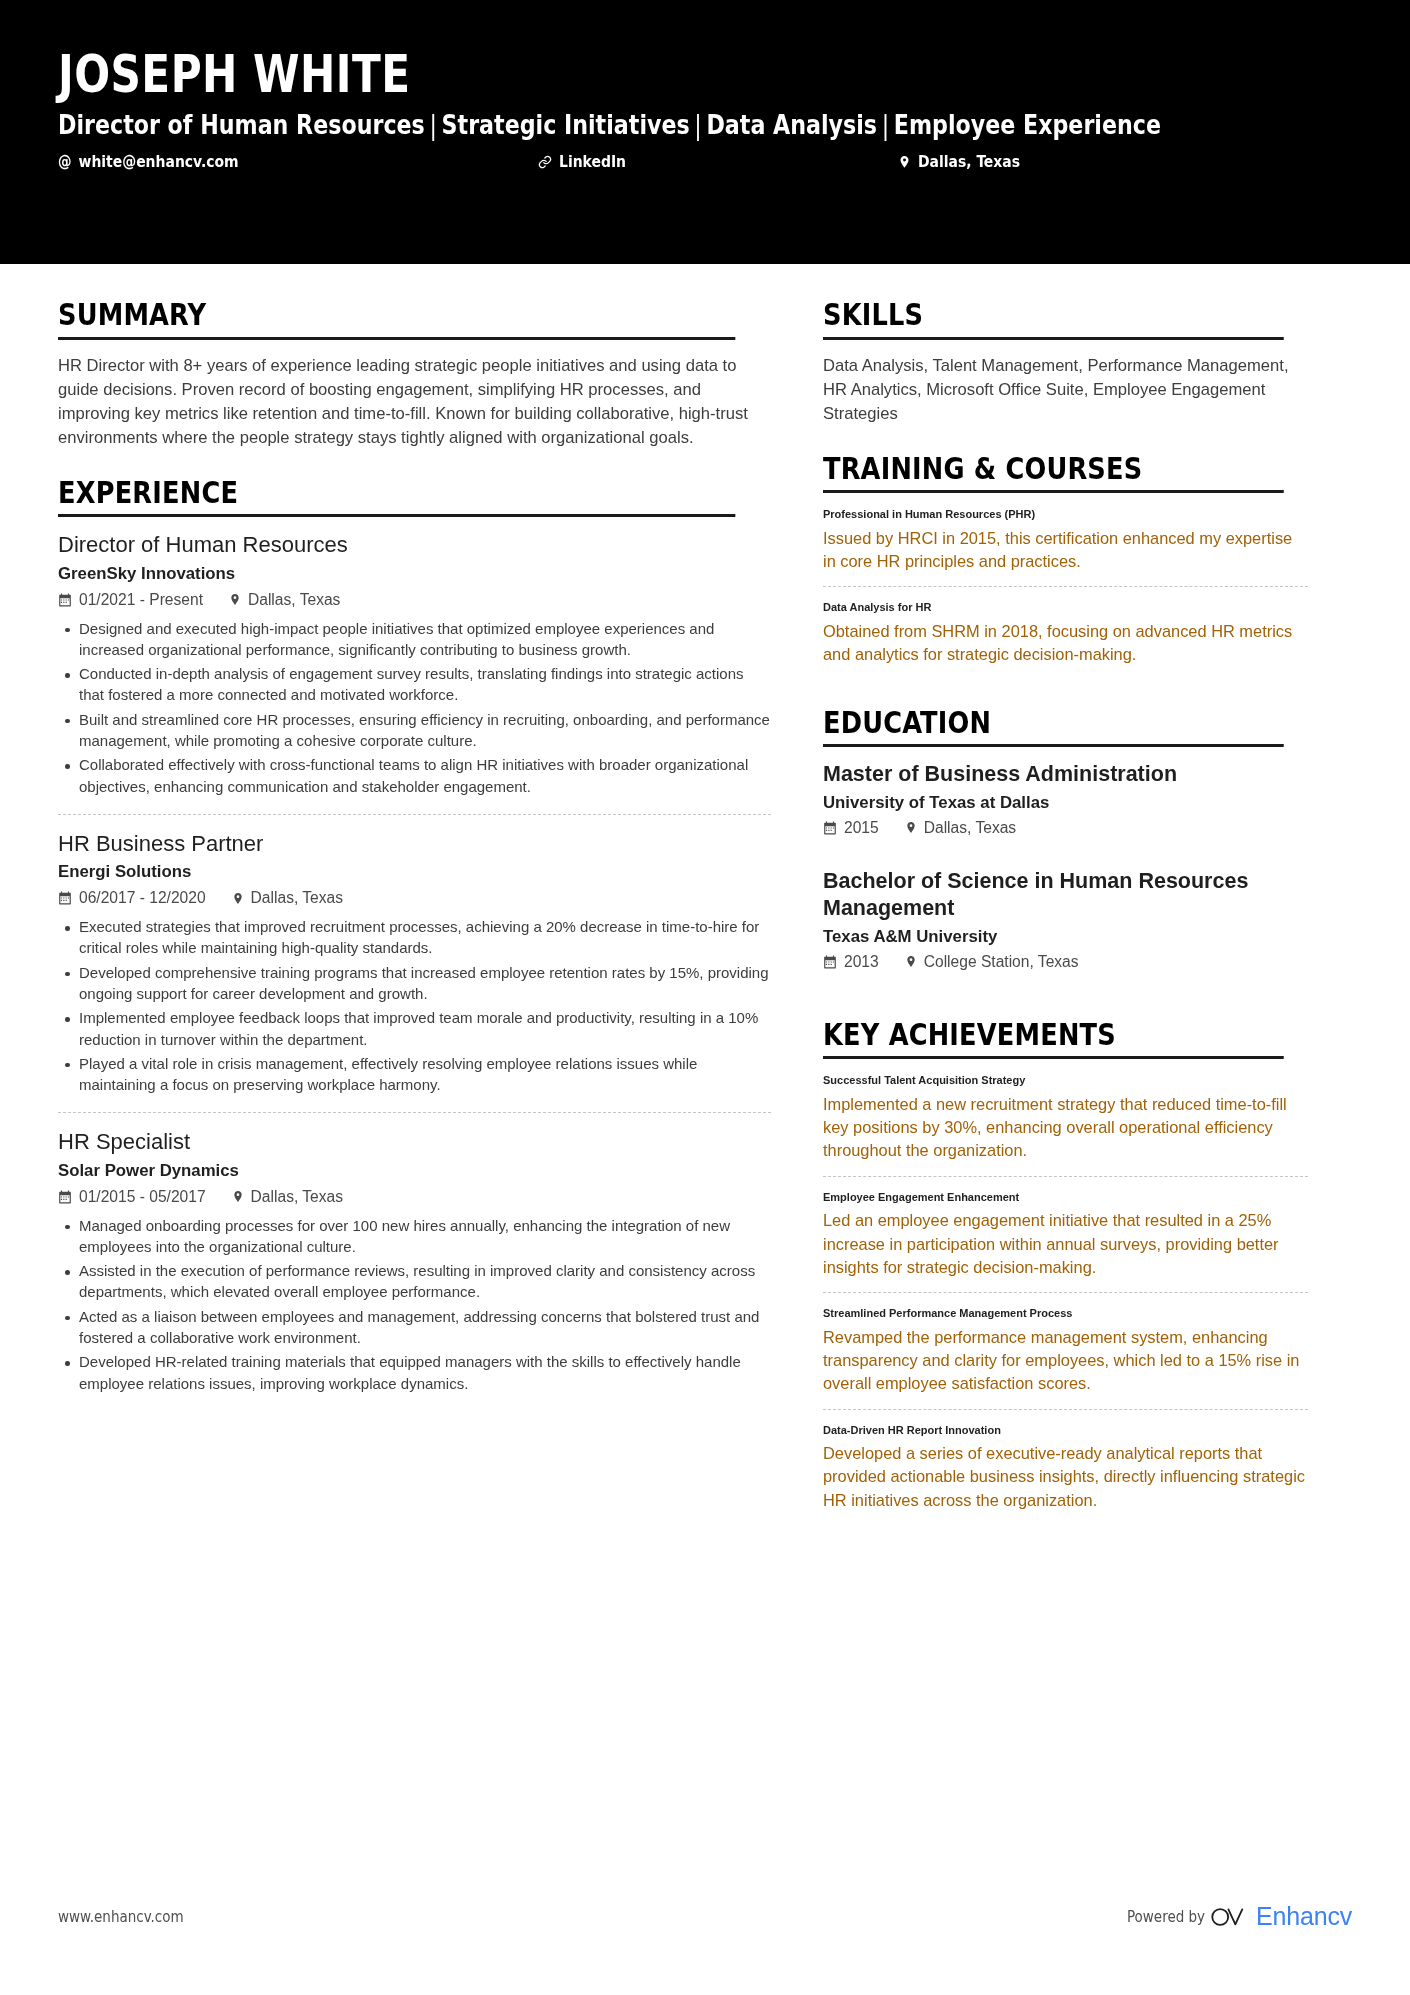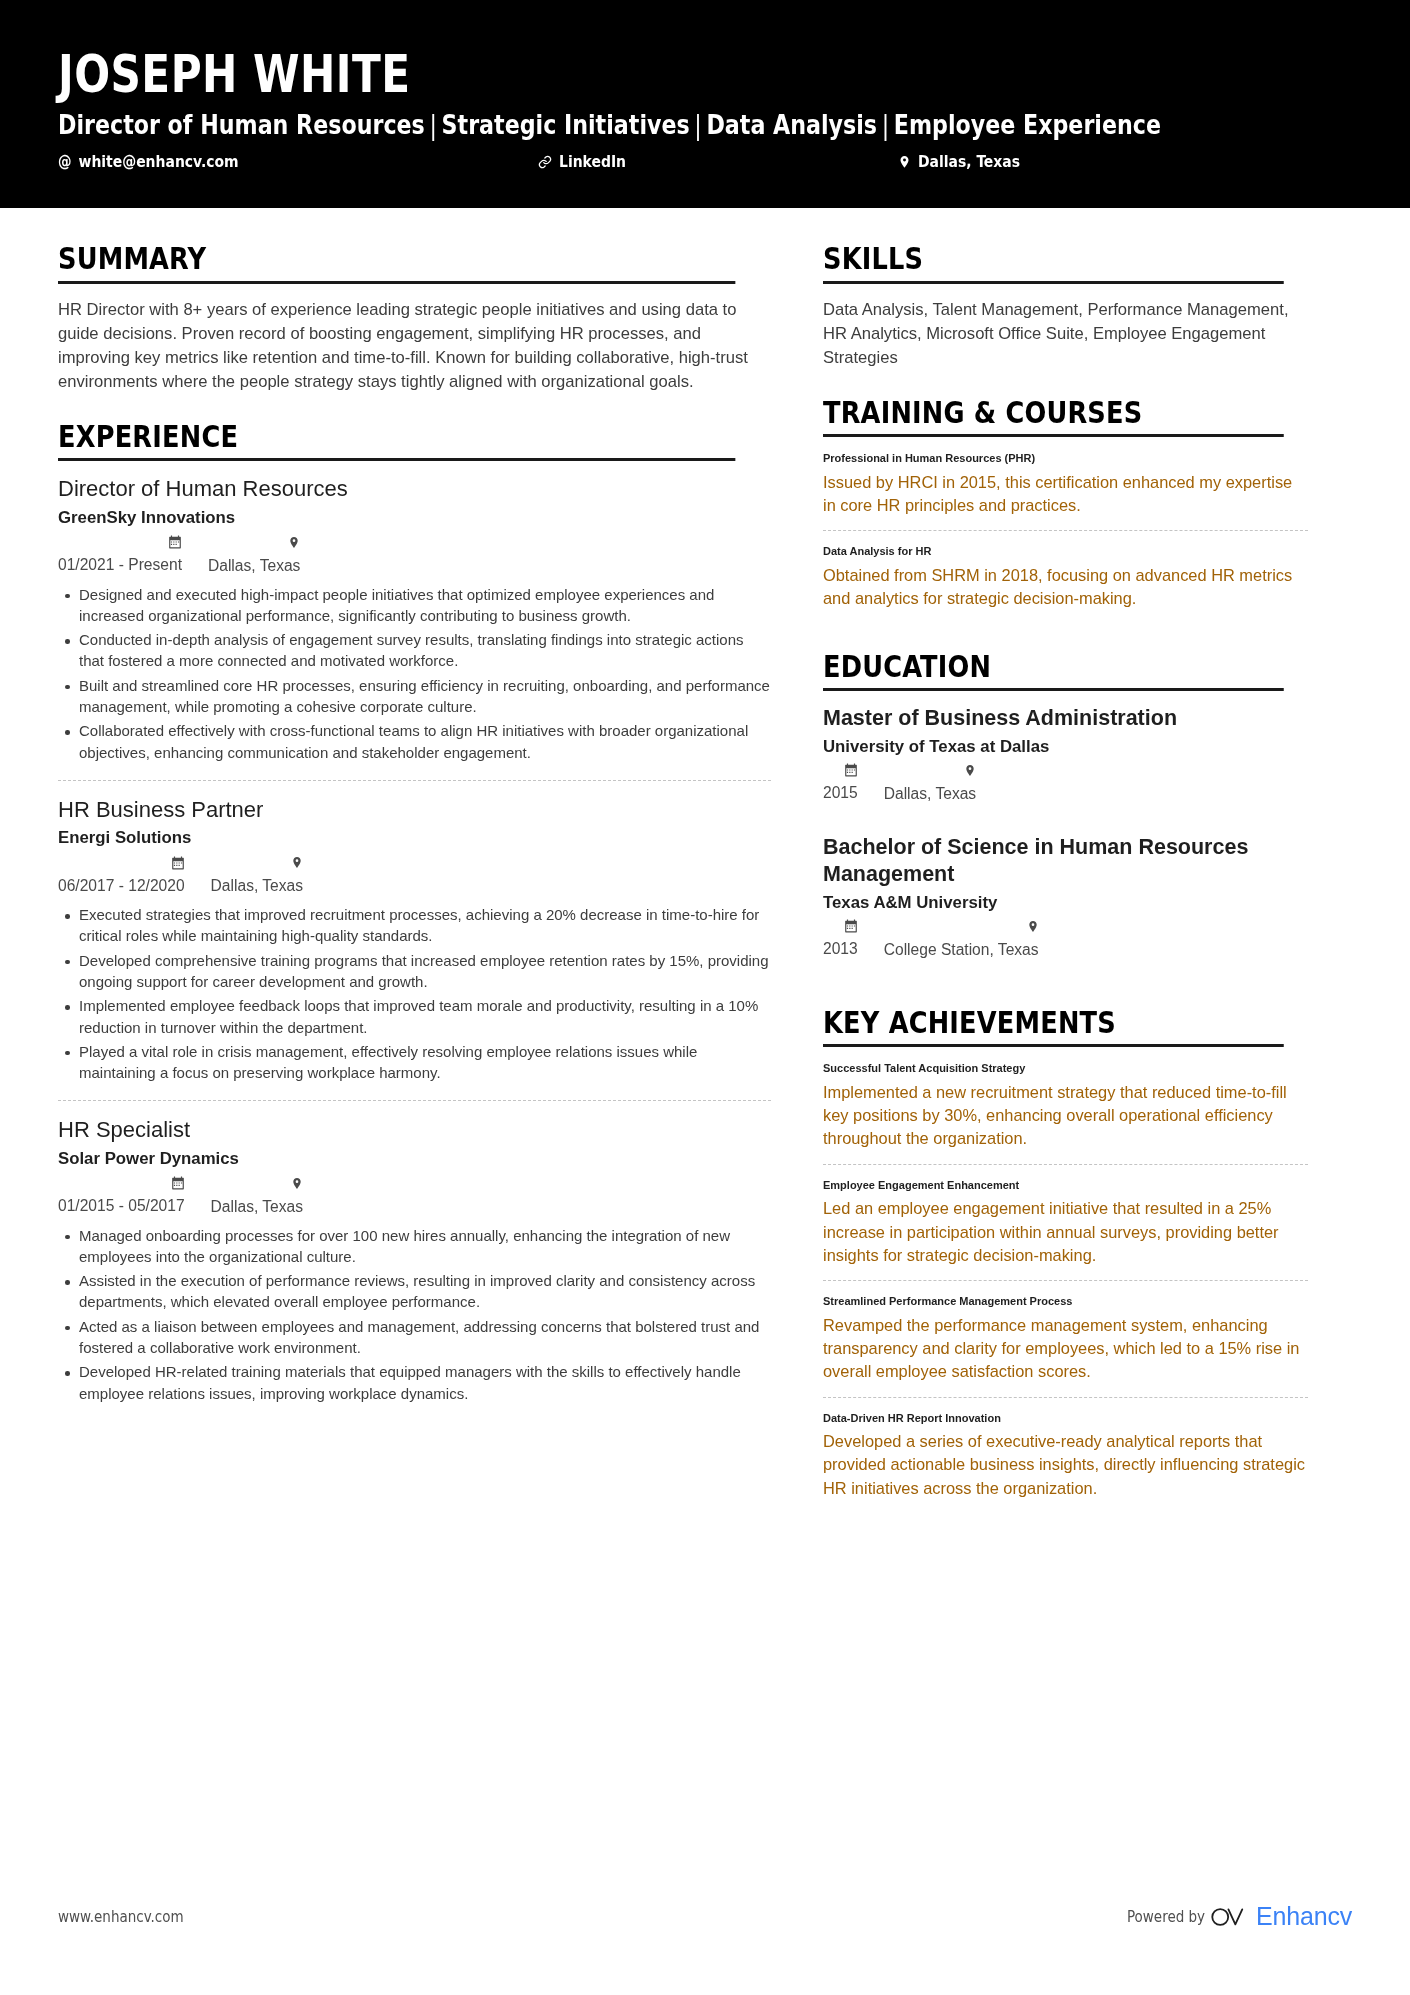--- a/index.html
+++ b/index.html
@@ -12,21 +12,21 @@
     color: #2b2b2b;
     position: relative;
     overflow: hidden;
   }
 
   
   .header {
     background: #000000;
     color: #ffffff;
     padding: 48px 58px 26px 58px;
-    height: 208px;
+    height: 264px;
   }
   .name {
     font-family: "DejaVu Sans Condensed", "Liberation Sans Narrow", "Liberation Sans", sans-serif;
     font-size: 51px;
     font-weight: 700;
     letter-spacing: 0.5px;
     line-height: 1.05;
     margin: 0 0 7px 0;
     transform: scaleX(0.92);
     transform-origin: left center;
@@ -129,24 +129,23 @@
     display: flex;
     align-items: center;
     gap: 26px;
     font-size: 15.6px;
     color: #4a4a4a;
     margin-bottom: 9px;
     flex-wrap: wrap;
   }
   .meta-item {
     display: flex;
-    align-items: flex-end;
+    align-items: center;
     gap: 7px;
     white-space: nowrap;
-    flex-direction: column;
   }
   .meta-item svg { display: block; flex: none; }
 
   ul.bullets {
     list-style: none;
     margin: 0;
     padding: 0;
   }
   ul.bullets li {
     position: relative;

